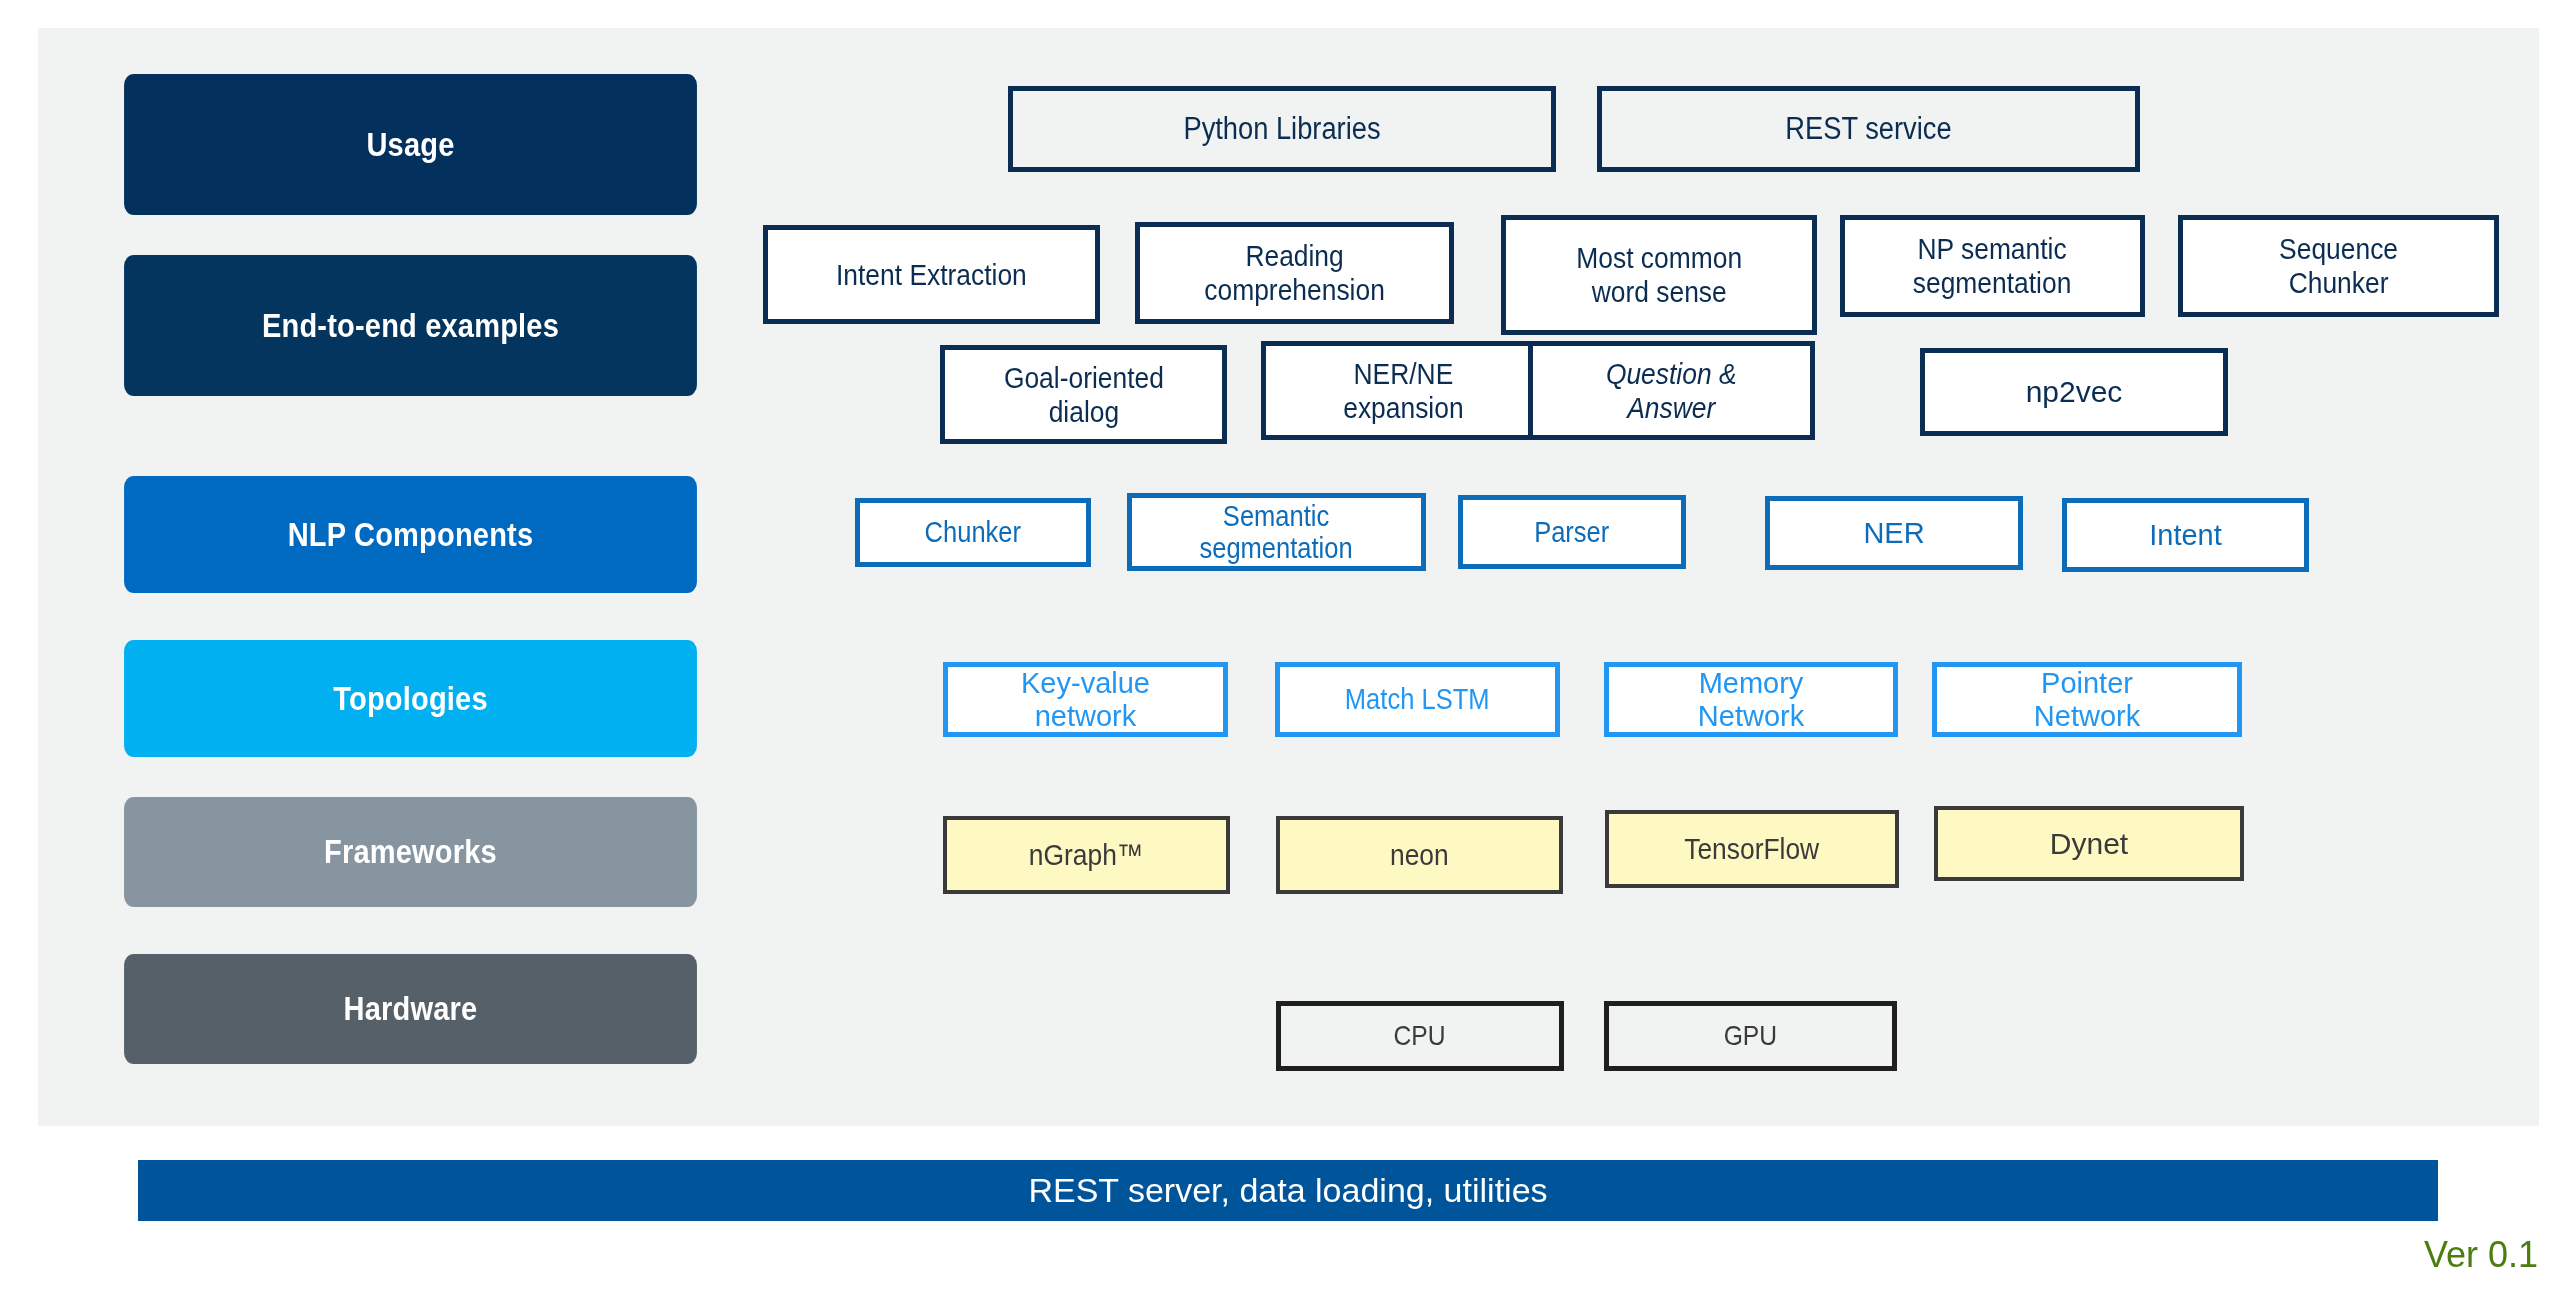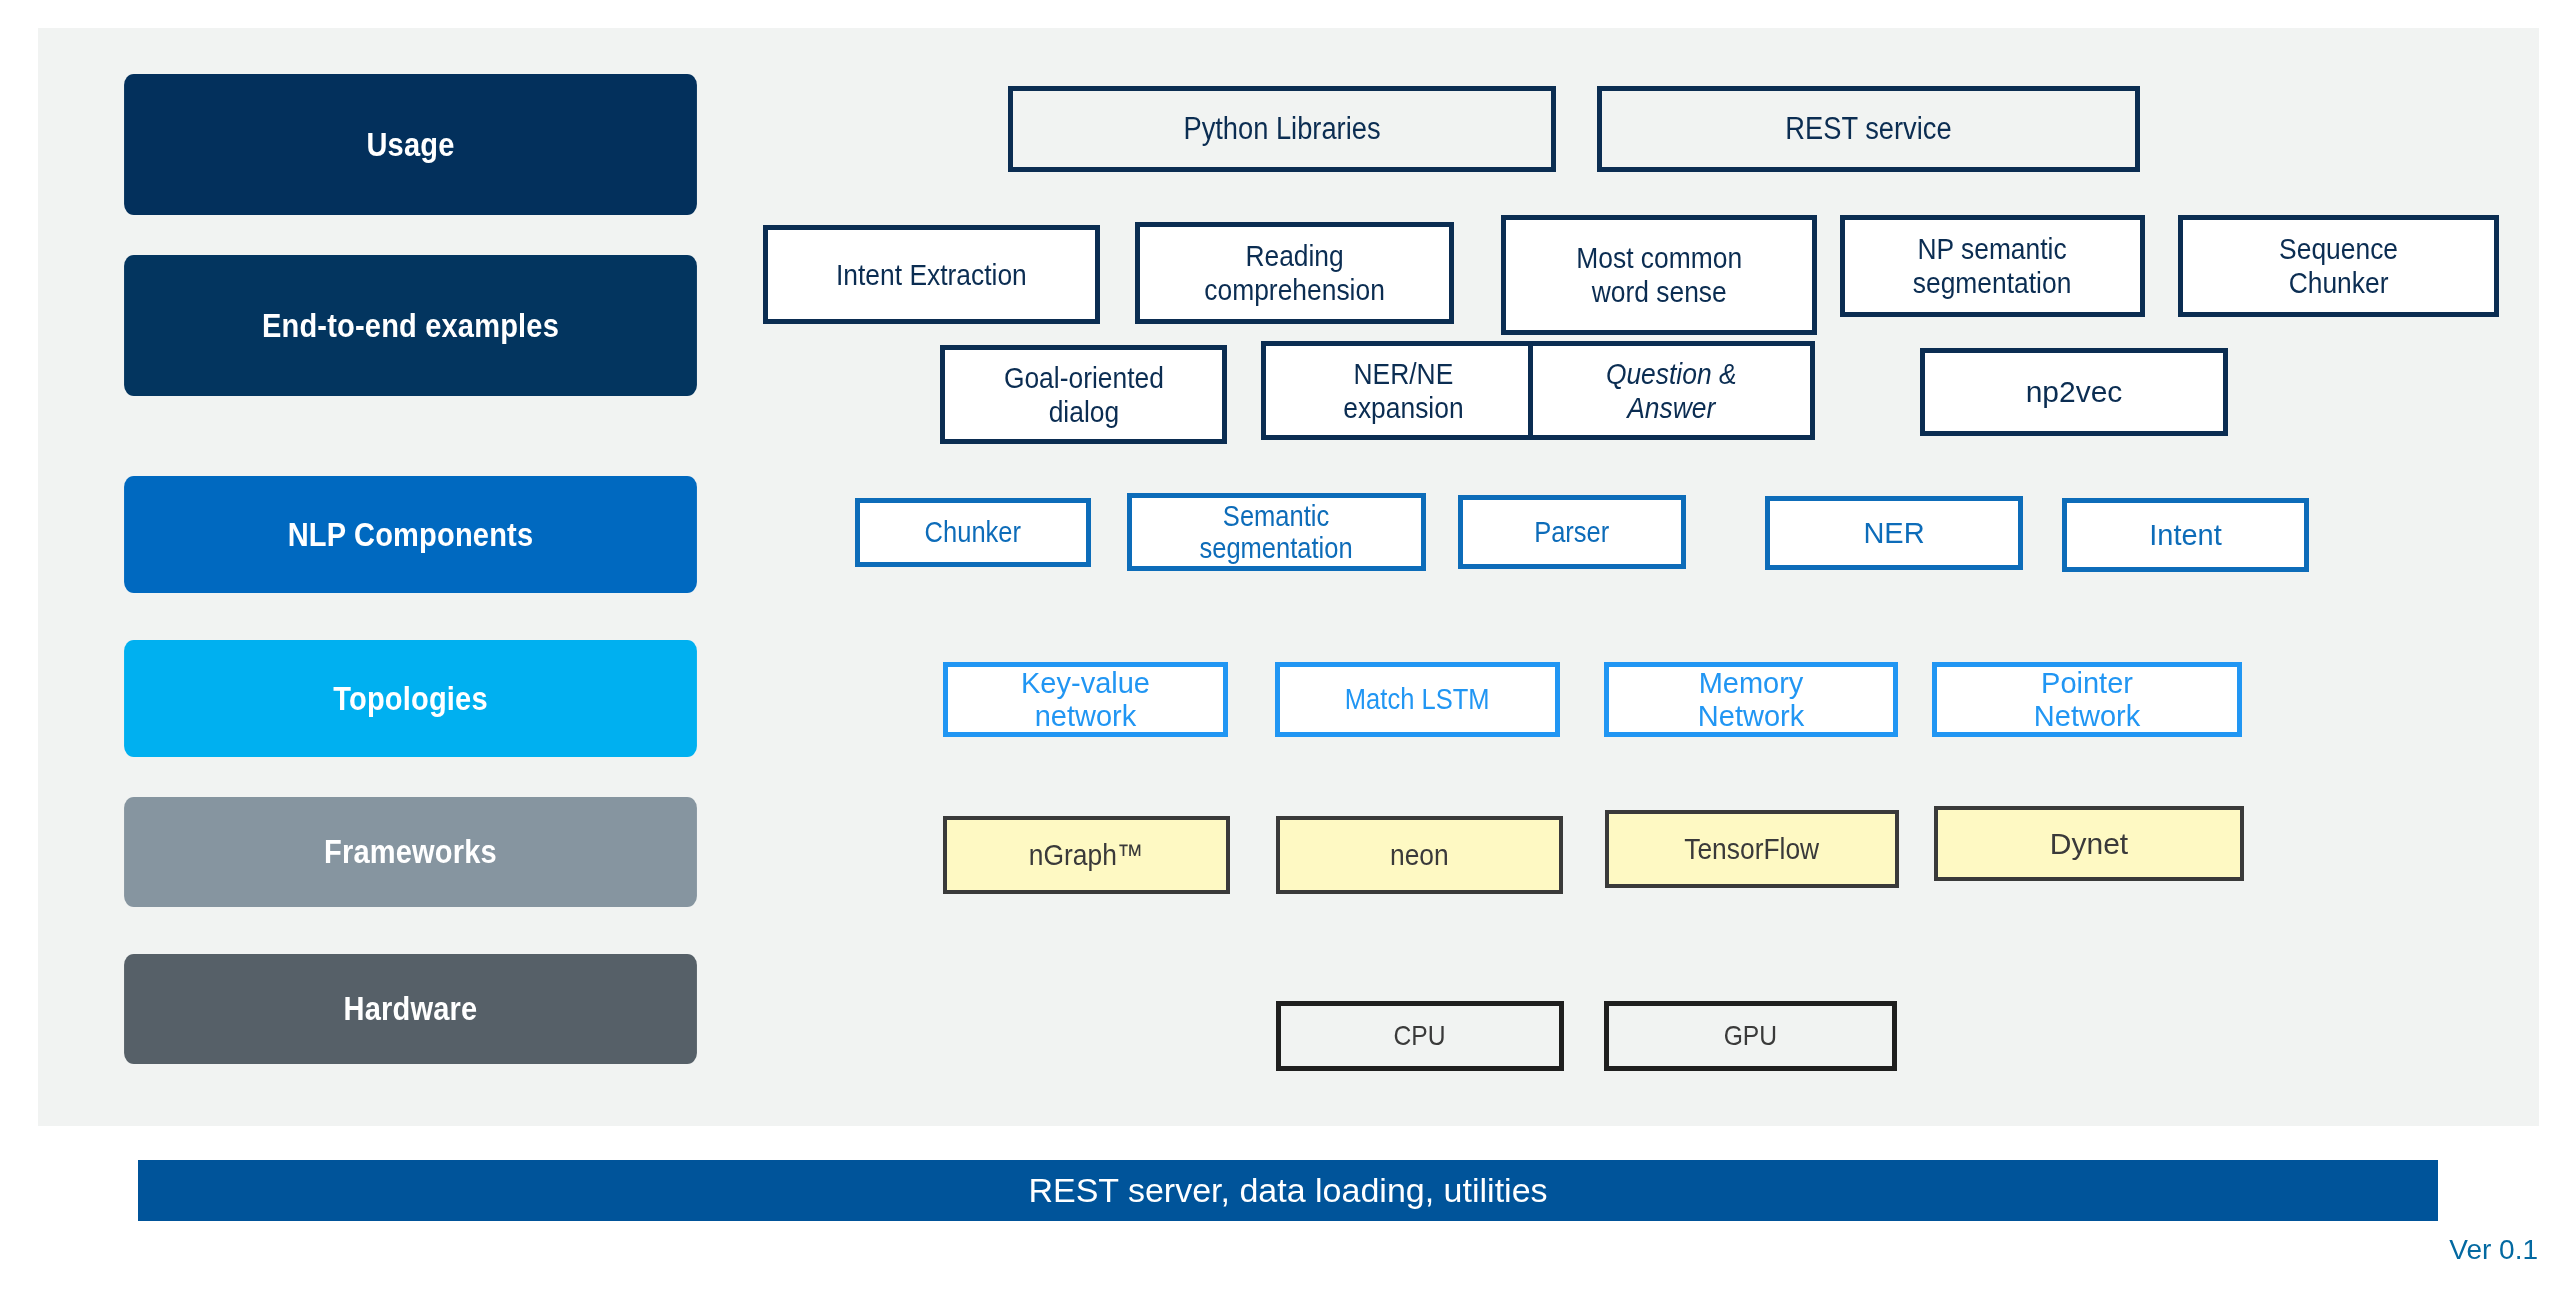--- a/index.html
+++ b/index.html
@@ -110,22 +110,22 @@
     align-items: center;
     justify-content: center;
     color: #ffffff;
     font-size: 34px;
   }
 
   #version-text {
     position: absolute;
     right: 38px;
     top: 1234px;
-    font-size: 28px;
-    color: #0369a1;
+    font-size: 36px;
+    color: #4d7c0f;
     text-align: right;
   }
 </style>
 </head>
 <body>
 
 <div id="stack-panel"></div>
 
 <div id="layers-container">
     <div class="layer-label cond" style="left: 85px; top: 74px; width: 651px; height: 141px; background: rgb(3, 48, 92);">

